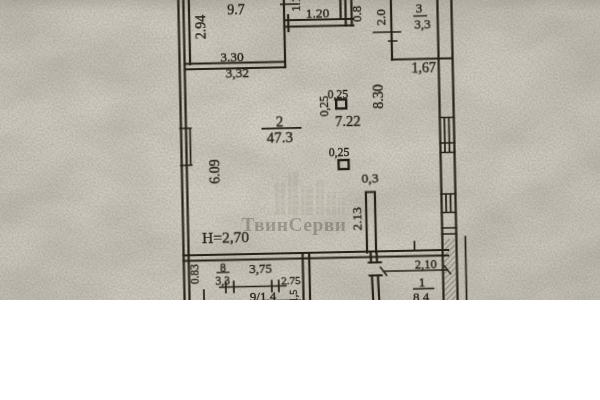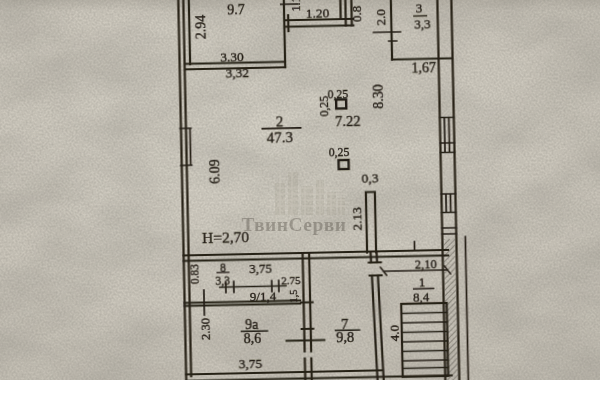--- a/index.html
+++ b/index.html
@@ -1,16 +1,16 @@
 <!DOCTYPE html>
 <html><head>
 <meta charset="utf-8">
 <style>
 html,body{margin:0;padding:0;}
-#page{width:600px;height:380px;overflow:hidden;position:relative;background:#cbc6bb;}
+#page{width:600px;height:300px;overflow:hidden;position:relative;background:#cbc6bb;}
 svg{display:block;}
 text{font-family:"Liberation Serif", serif;fill:#241e16;}
 </style>
 </head>
 <body>
 
 <div id="page">
 <svg width="600" height="400" viewBox="0 0 600 400">
 <defs>
 <radialGradient id="paper" cx="0.45" cy="0.35" r="0.95">

